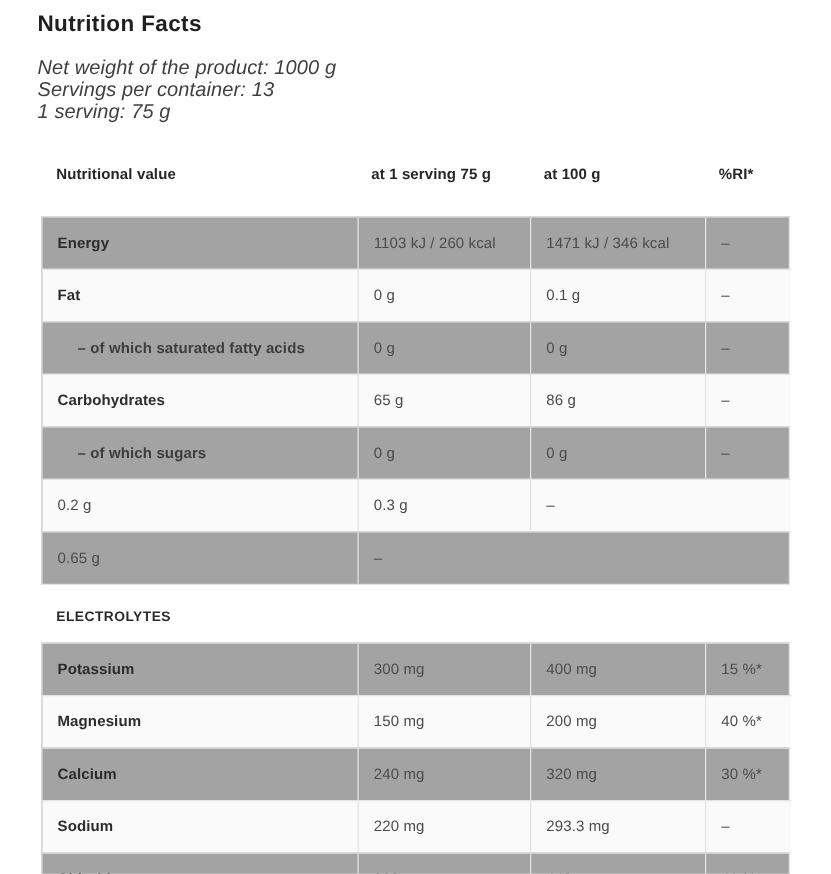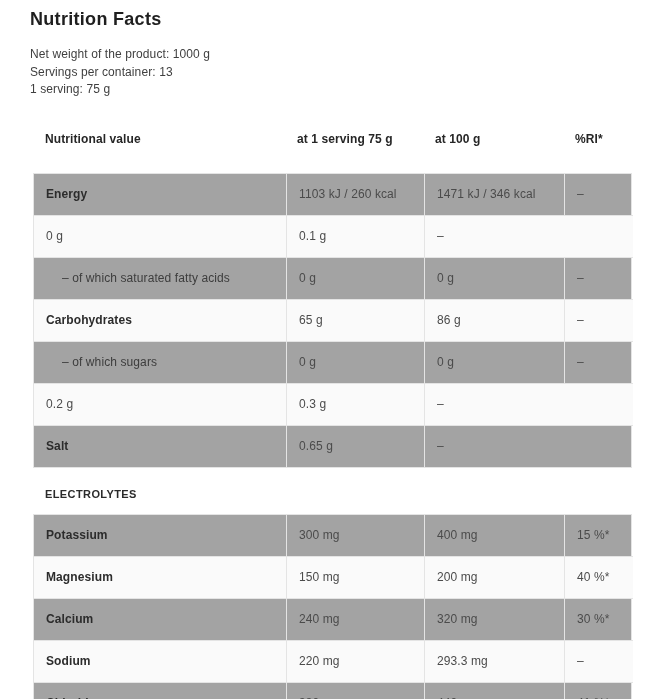--- a/index.html
+++ b/index.html
@@ -15,21 +15,21 @@
     font-family:"Liberation Sans",sans-serif;
     color:var(--label);
   }
   .page{padding:9px 0 0 30px;}
 
   .title{
     font-size:18px;font-weight:bold;color:#1f1f1f;
     letter-spacing:.3px;margin-bottom:16px;
   }
   .meta p{
-    font-size:12px;line-height:17.5px;color:#3f3f3f;letter-spacing:.1px;
+    font-size:16px;line-height:17.5px;color:#3f3f3f;letter-spacing:.1px;font-style:italic;
   }
 
   .cols-header,.trow{
     display:grid;
     grid-template-columns:252px 138px 140px 1fr;
     width:599px;
   }
   .cols-header{margin:20px 0 13px 3px;}
   .cols-header .cell{font-weight:bold;color:#262626;font-size:12px;}
 
@@ -41,21 +41,21 @@
   .trow{min-height:41px;}
   .trow + .trow{border-top:1px solid var(--border);}
   .trow:nth-child(even){background:var(--stripe);}
   .cell{
     padding:0 12px;display:flex;align-items:center;
     font-size:12px;letter-spacing:.1px;min-height:41px;
   }
   .trow .cell + .cell{border-left:1px solid var(--border);}
   .cell.lbl{font-weight:bold;color:var(--label);}
   .cell.val{color:var(--value);}
-  .cell.lbl.indent{font-weight:normal;color:#3d3d3d;padding-left:28px;}
+  .cell.lbl.indent{font-weight:bold;color:#3d3d3d;padding-left:28px;}
 
   .section-label{
     font-size:11px;font-weight:bold;letter-spacing:.4px;color:#2b2b2b;
     margin:20px 0 14px 15px;
   }
 </style>
 </head>
 <body>
 
 <div class="page">
@@ -76,20 +76,21 @@
   </div>
 
   <div class="ntable">
     <div class="trow">
       <div class="cell lbl">Energy</div>
       <div class="cell val">1103 kJ / 260 kcal</div>
       <div class="cell val">1471 kJ / 346 kcal</div>
       <div class="cell val">–</div>
     </div>
     <div class="trow">
+      <div class="cell lbl">Fat</div>
       <div class="cell val">0 g</div>
       <div class="cell val">0.1 g</div>
       <div class="cell val">–</div>
     </div>
     <div class="trow">
       <div class="cell lbl indent">– of which saturated fatty acids</div>
       <div class="cell val">0 g</div>
       <div class="cell val">0 g</div>
       <div class="cell val">–</div>
     </div>
@@ -104,21 +105,20 @@
       <div class="cell val">0 g</div>
       <div class="cell val">0 g</div>
       <div class="cell val">–</div>
     </div>
     <div class="trow">
       <div class="cell val">0.2 g</div>
       <div class="cell val">0.3 g</div>
       <div class="cell val">–</div>
     </div>
     <div class="trow">
-      <div class="cell lbl">Salt</div>
       <div class="cell val">0.65 g</div>
       <div class="cell val">–</div>
     </div>
   </div>
 
   <div class="section-label">ELECTROLYTES</div>
 
   <div class="ntable">
     <div class="trow">
       <div class="cell lbl">Potassium</div>

